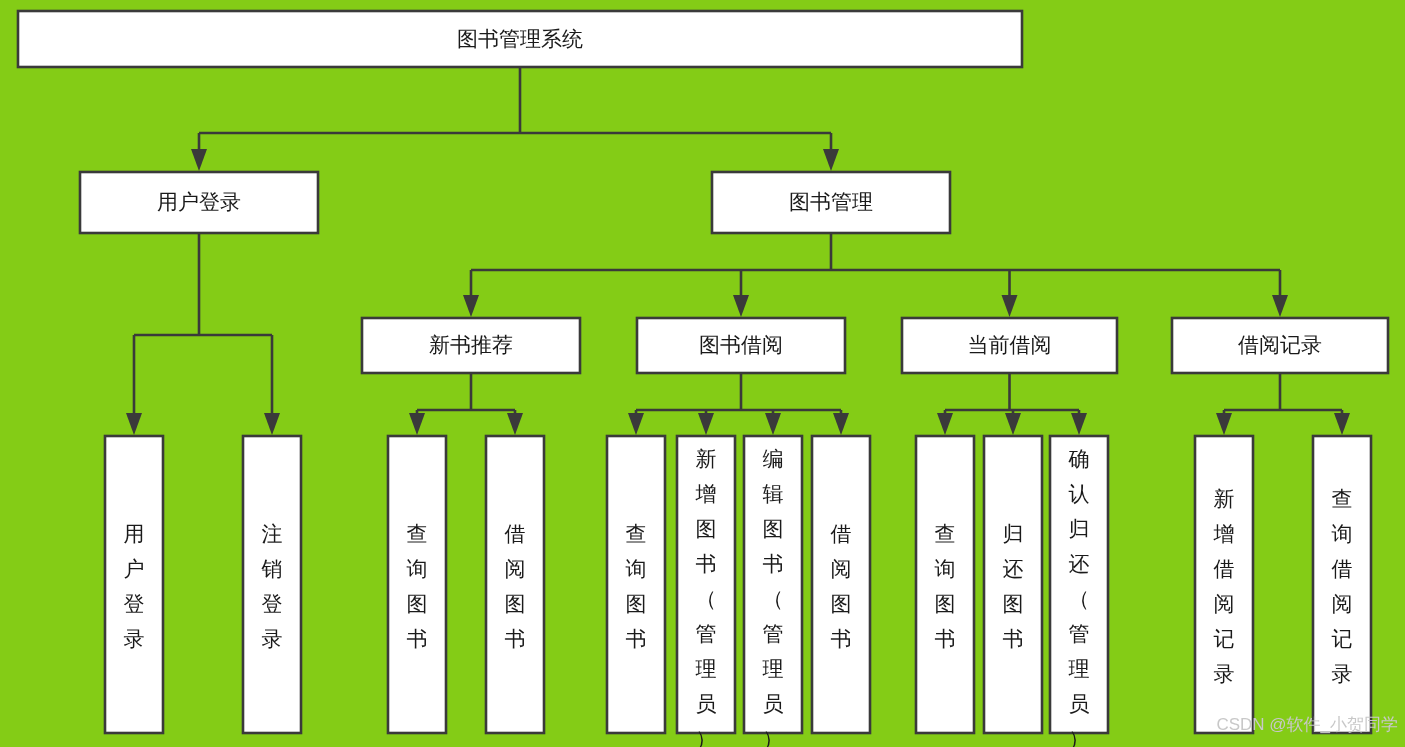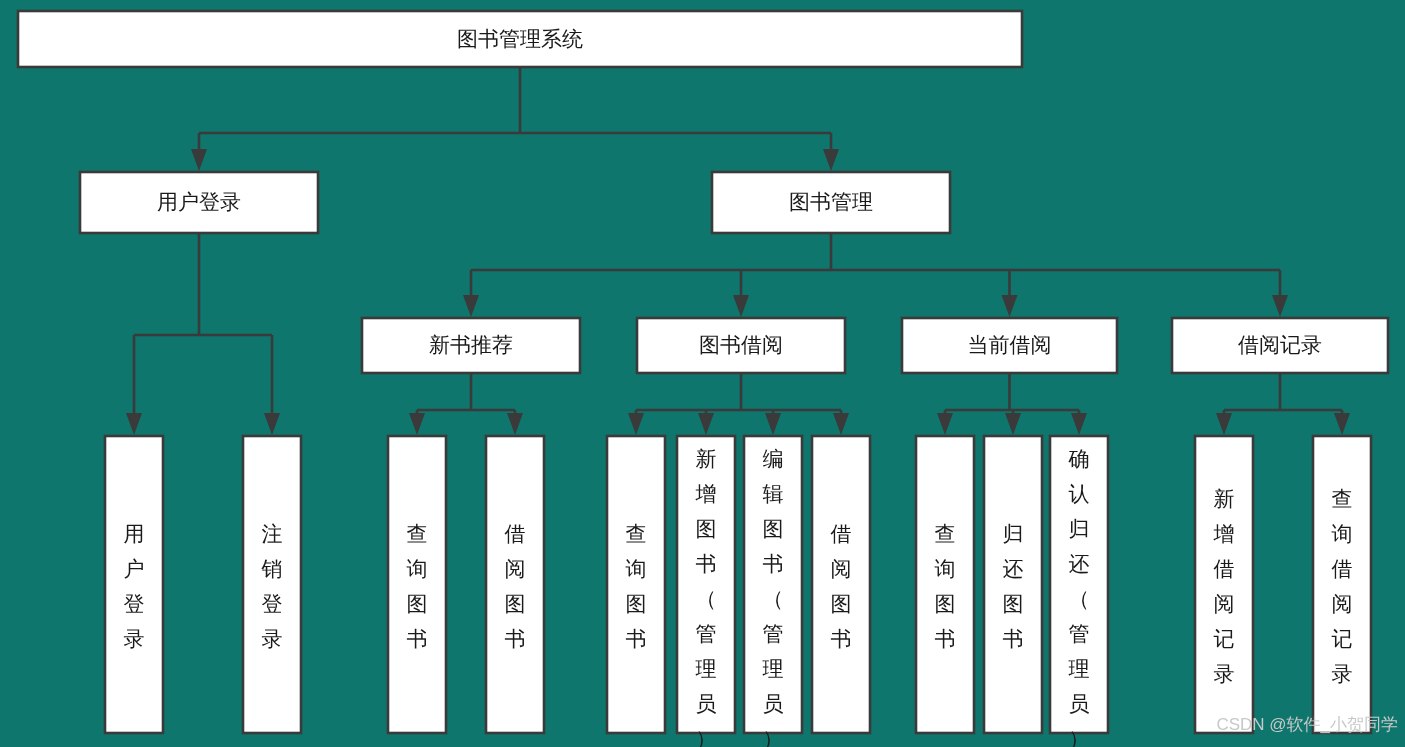--- a/index.html
+++ b/index.html
@@ -11,21 +11,21 @@
   body {
     width: 1405px;
     height: 747px;
     font-family: "Liberation Sans", "DejaVu Sans", sans-serif;
     overflow: hidden;
   }
   #diagram-root {
     position: relative;
     width: 1405px;
     height: 747px;
-    background: #0f766e;
+    background: #84cc16;
   }
   svg.diagram-canvas {
     position: absolute;
     left: 0;
     top: 0;
     width: 1405px;
     height: 747px;
     display: block;
   }
   .node-rect {

